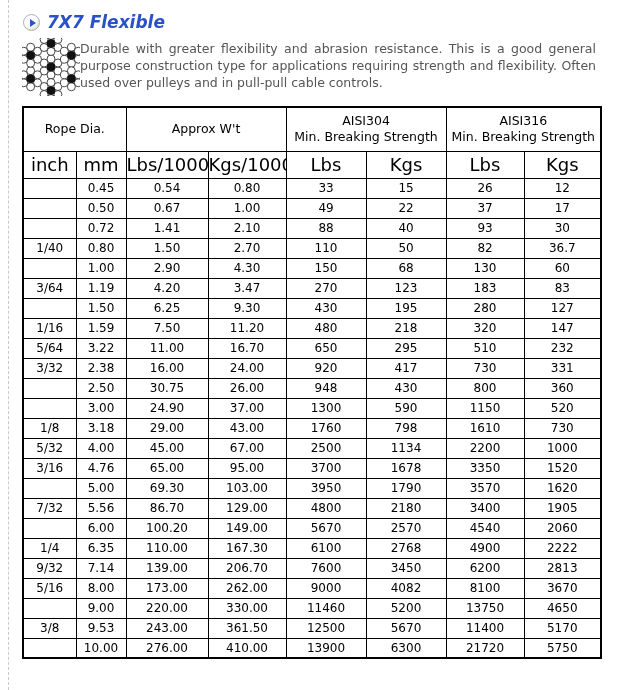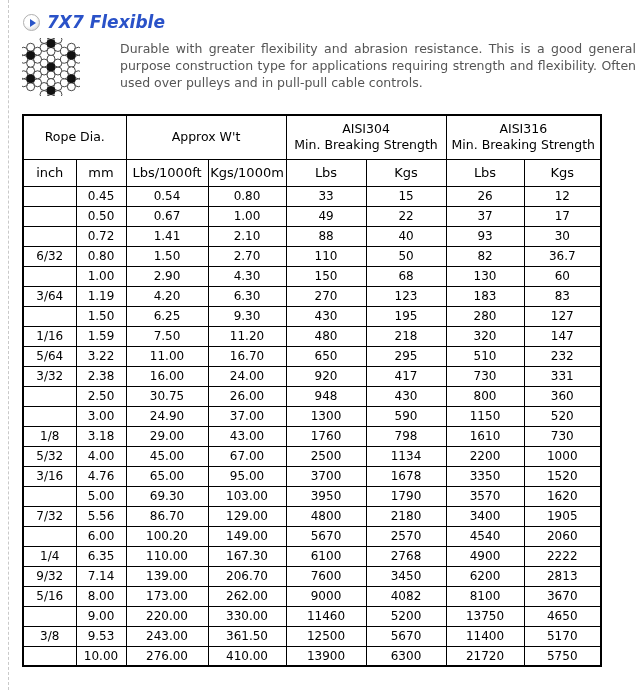--- a/index.html
+++ b/index.html
@@ -48,23 +48,21 @@
     font-size: 17px;
     font-weight: bold;
     font-style: italic;
     color: #2a52c8;
     letter-spacing: 0;
   }
   
   .intro {
     display: flex;
     align-items: flex-start;
-    gap: 8px;
-    margin-bottom: 18px;
-    justify-content: space-between;
+    margin-bottom: 10px;
   }
   .rope-image { flex: 0 0 auto; margin-top: -2px; }
   .description {
     width: 516px;
     font-size: 12.5px;
     line-height: 17px;
     color: #555555;
     text-align: justify;
   }
   
@@ -77,21 +75,21 @@
   table.spec th, table.spec td {
     border: 1px solid #000000;
     text-align: center;
     vertical-align: middle;
     font-weight: normal;
     color: #000000;
     overflow: hidden;
     white-space: nowrap;
   }
   tr.group-row th { height: 44px; font-size: 12.5px; line-height: 16px; }
-  tr.sub-row th   { height: 27px; font-size: 13px; }
+  tr.sub-row th   { height: 27px; font-size: 18px; }
   tbody.data td   { height: 20px; font-size: 12px; }
   col.c-inch { width: 53px; }
   col.c-mm   { width: 50px; }
   col.c-lbs1 { width: 82px; }
   col.c-kgs1 { width: 78px; }
   col.c-lbs2 { width: 80px; }
   col.c-kgs2 { width: 80px; }
   col.c-lbs3 { width: 78px; }
   col.c-kgs3 { width: 77px; }
 </style>
@@ -227,21 +225,21 @@
           <td></td>
           <td>0.72</td>
           <td>1.41</td>
           <td>2.10</td>
           <td>88</td>
           <td>40</td>
           <td>93</td>
           <td>30</td>
         </tr>
         <tr>
-          <td>6/32</td>
+          <td>1/40</td>
           <td>0.80</td>
           <td>1.50</td>
           <td>2.70</td>
           <td>110</td>
           <td>50</td>
           <td>82</td>
           <td>36.7</td>
         </tr>
         <tr>
           <td></td>
@@ -250,21 +248,21 @@
           <td>4.30</td>
           <td>150</td>
           <td>68</td>
           <td>130</td>
           <td>60</td>
         </tr>
         <tr>
           <td>3/64</td>
           <td>1.19</td>
           <td>4.20</td>
-          <td>6.30</td>
+          <td>3.47</td>
           <td>270</td>
           <td>123</td>
           <td>183</td>
           <td>83</td>
         </tr>
         <tr>
           <td></td>
           <td>1.50</td>
           <td>6.25</td>
           <td>9.30</td>

